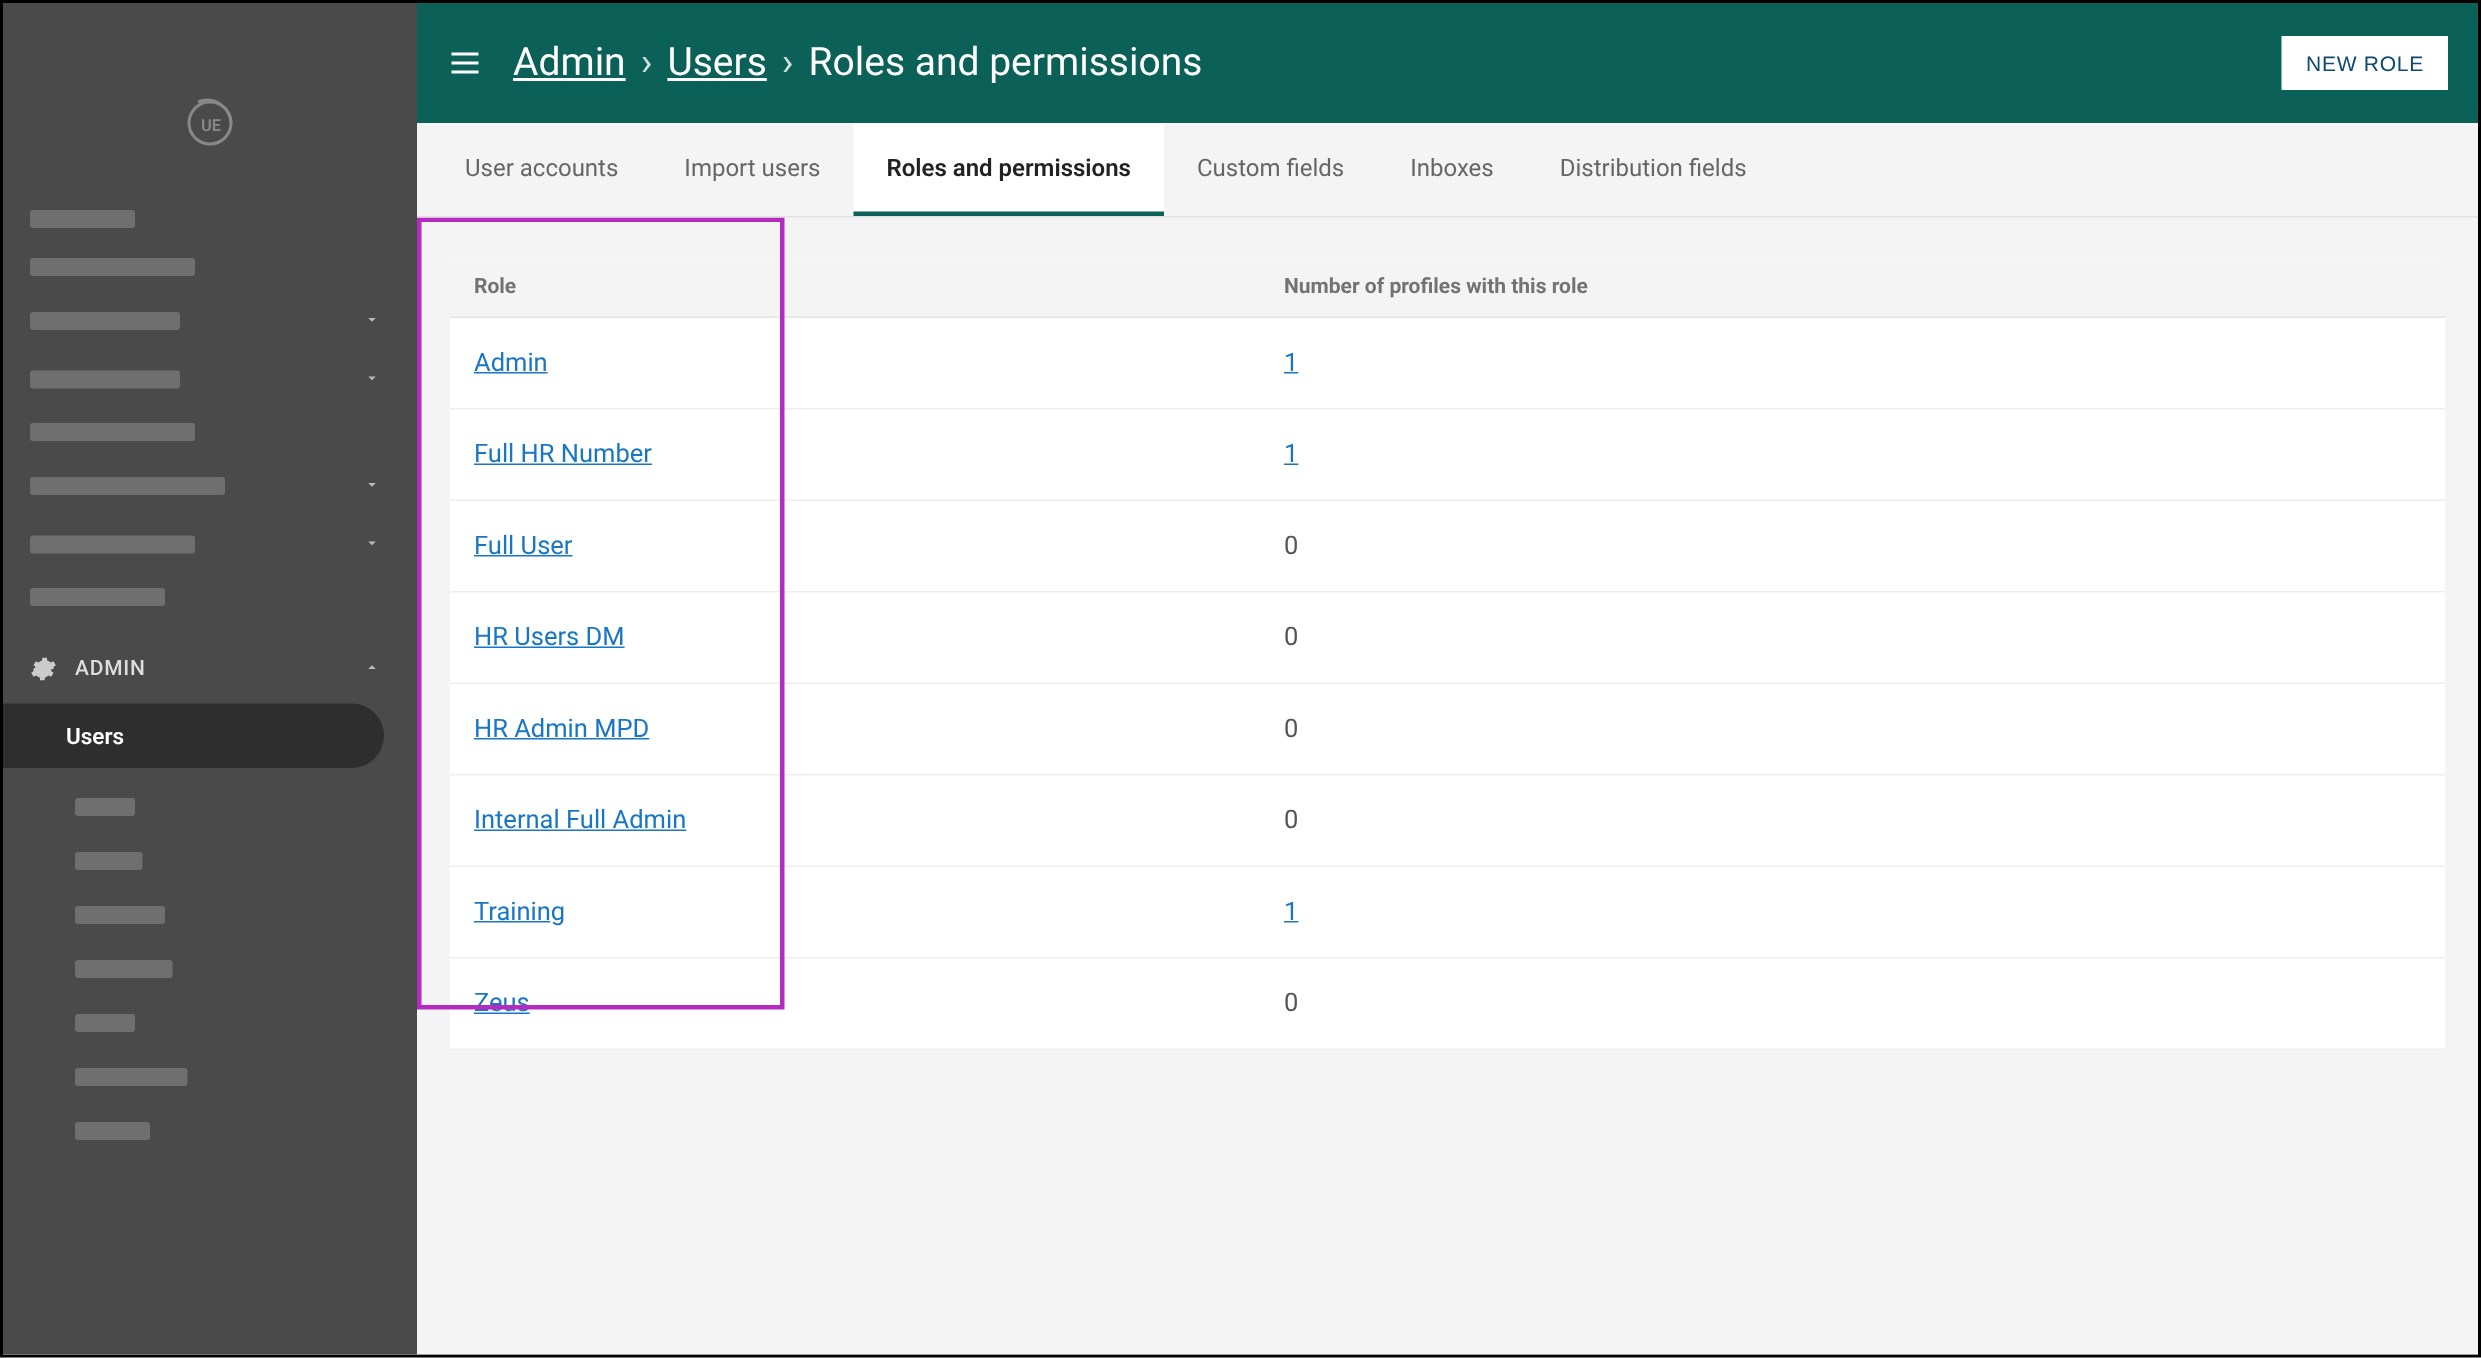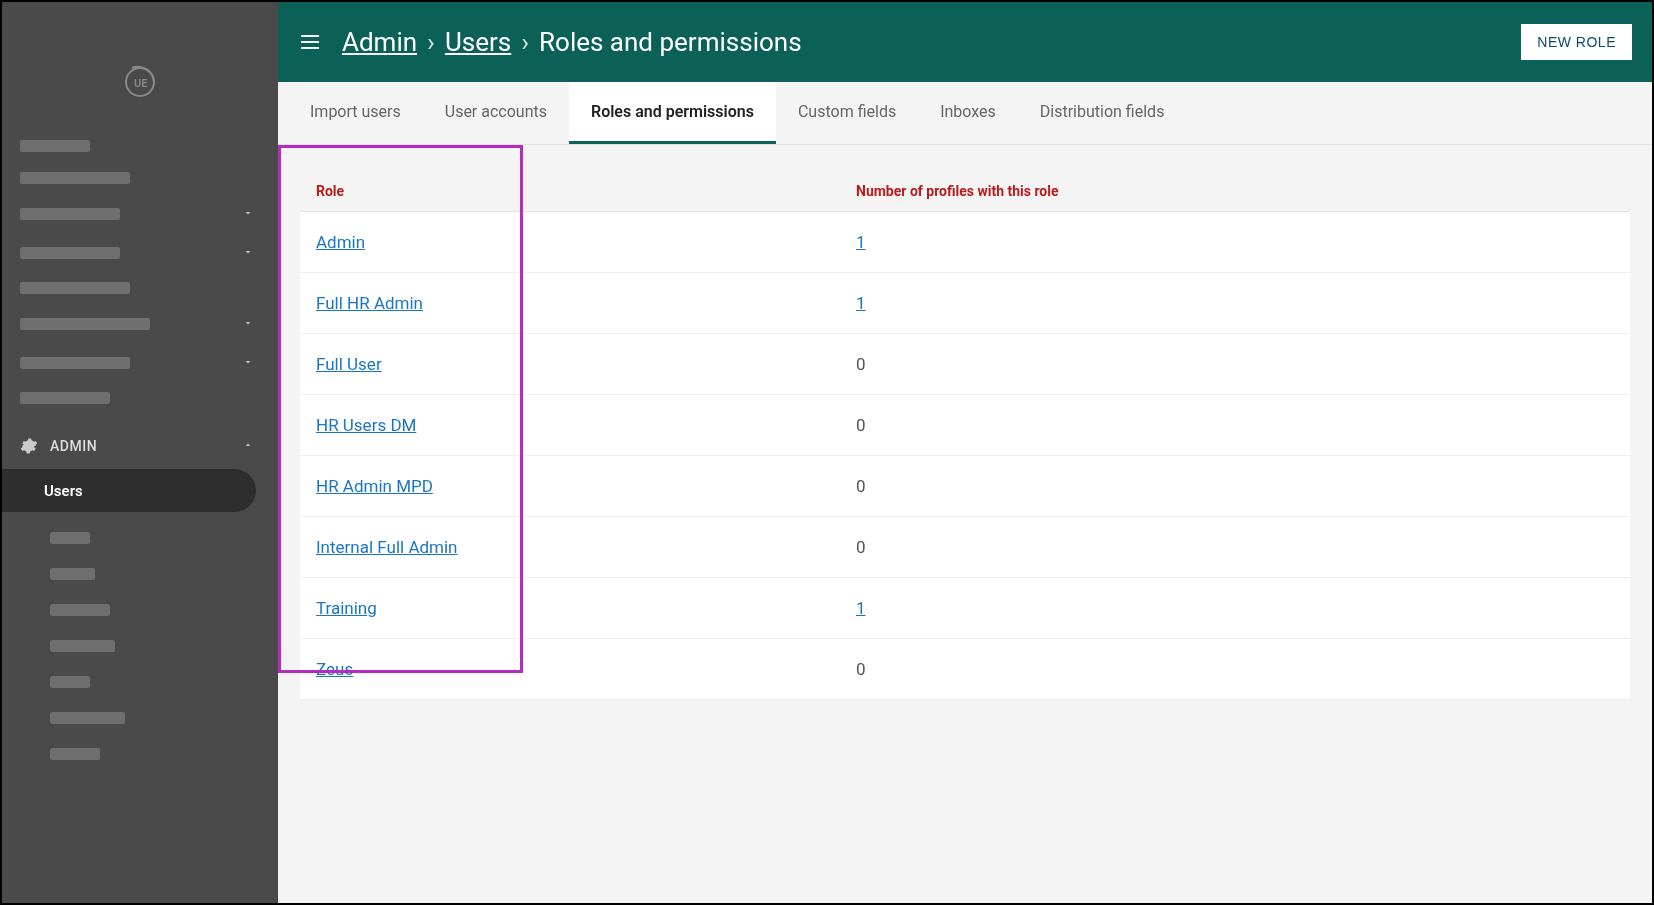--- a/index.html
+++ b/index.html
@@ -38,21 +38,21 @@
   .crumb-sep { color: #cfe0dd; margin: 0 10px; }
   .crumb-current { color: #fff; }
   .new-role-btn { background: #fff; color: #0c4a6e; font-weight: 400; font-size: 14px; letter-spacing: 0.5px; padding: 10px 16px; border: none; cursor: pointer; }
 
   .tabs { display: flex; background: #f4f4f4; border-bottom: 1px solid #e2e2e2; padding: 0 10px; }
   .tab { padding: 20px 22px; font-size: 16px; color: #666; cursor: pointer; border-bottom: 3px solid transparent; }
   .tab.active { color: #222; font-weight: 600; border-bottom-color: #0b6158; background: #fff; }
 
   .content { padding: 26px 22px; overflow: auto; }
   .table { width: 100%; border-collapse: collapse; background: #fff; }
-  .table th { text-align: left; background: #f4f4f4; font-size: 14px; font-weight: 700; color: #b91c1c; padding: 12px 16px; border-bottom: 1px solid #e3e3e3; }
+  .table th { text-align: left; background: #f4f4f4; font-size: 14px; font-weight: 700; color: #737373; padding: 12px 16px; border-bottom: 1px solid #e3e3e3; }
   .table td { padding: 20px 16px; font-size: 17px; border-bottom: 1px solid #eee; }
   .role-link { color: #1976c5; text-decoration: underline; cursor: pointer; }
   .count-link { color: #1976c5; text-decoration: underline; cursor: pointer; }
   .count-static { color: #555; }
 
   .hl-box { position: absolute; border: 3px solid #b32bbf; pointer-events: none; }
   .content-wrap { position: relative; }
 </style>
 </head>
 <body>
@@ -161,43 +161,43 @@
       <span class="crumb-link">Admin</span>
       <span class="crumb-sep">›</span>
       <span class="crumb-link">Users</span>
       <span class="crumb-sep">›</span>
       <span class="crumb-current">Roles and permissions</span>
     </div>
     <button class="new-role-btn">NEW ROLE</button>
   </div>
 
   <div class="tabs" id="tabs-bar">
+      <div class="tab">User accounts</div>
       <div class="tab">Import users</div>
-      <div class="tab">User accounts</div>
       <div class="tab active">Roles and permissions</div>
       <div class="tab">Custom fields</div>
       <div class="tab">Inboxes</div>
       <div class="tab">Distribution fields</div>
     </div>
 
   <div class="content content-wrap">
     <table class="table">
       <thead>
         <tr>
           <th style="width:540px">Role</th>
           <th>Number of profiles with this role</th>
         </tr>
       </thead>
       <tbody id="roles-body">
           <tr>
             <td><a class="role-link">Admin</a></td>
             <td><a class="count-link">1</a></td>
           </tr>
           <tr>
-            <td><a class="role-link">Full HR Admin</a></td>
+            <td><a class="role-link">Full HR Number</a></td>
             <td><a class="count-link">1</a></td>
           </tr>
           <tr>
             <td><a class="role-link">Full User</a></td>
             <td><span class="count-static">0</span></td>
           </tr>
           <tr>
             <td><a class="role-link">HR Users DM</a></td>
             <td><span class="count-static">0</span></td>
           </tr>

